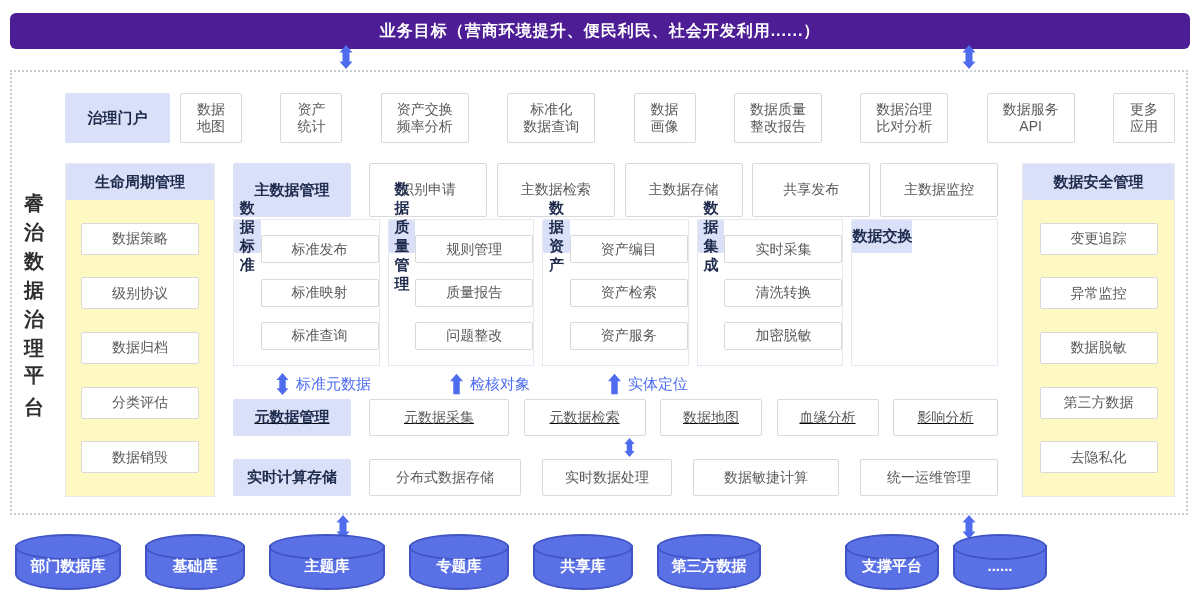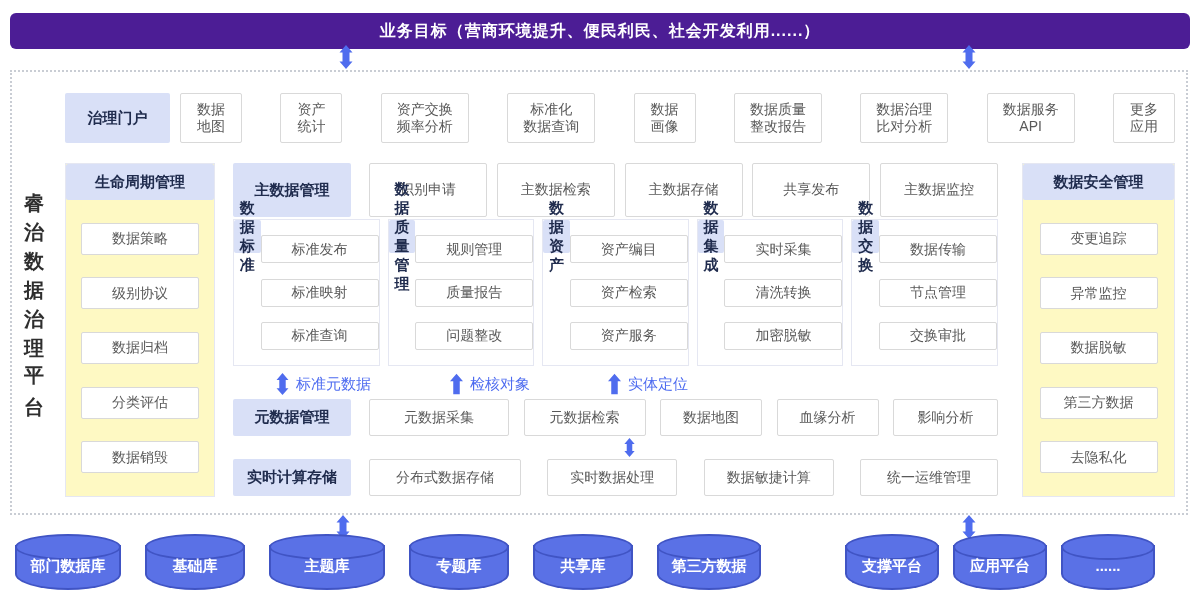--- a/index.html
+++ b/index.html
@@ -44,21 +44,21 @@
     justify-content:space-evenly; align-items:center; }
   .side-col .box { width:118px; height:32px; }
   .col-left  { left:65px;  width:150px; }
   .col-right { left:1022px; width:153px; }
 
   
   .h-row { position:absolute; left:233px; width:765px; display:flex; }
   .h-row .hdr { width:118px; }
   .h-row .items { flex:1; display:flex; justify-content:space-between; margin-left:18px; }
   .row-master   { top:163px; height:54px; }
-  .row-meta     { top:399px; height:37px; }
+  .row-meta     { top:399px; height:37px;text-decoration:underline; }
   .row-realtime { top:459px; height:37px; }
   .row-master .box, .row-meta .box, .row-realtime .box { height:100%; }
 
   
   .cap-grid { position:absolute; left:233px; top:219px; width:765px; height:147px;
     display:flex; gap:8px; }
   .cap-col { flex:1; border:1px solid #e5e7f2; background:#fff;
     display:flex; }
   .cap-col .hdr { height:33px; }
   .cap-col .items { flex:1; display:flex; flex-direction:column;
@@ -188,25 +188,20 @@
     <div class="cap-col">
       <div class="hdr">数据集成</div>
       <div class="items">
         <div class="box">实时采集</div>
         <div class="box">清洗转换</div>
         <div class="box">加密脱敏</div>
       </div>
     </div>
     <div class="cap-col">
       <div class="hdr">数据交换</div>
-      <div class="items">
-        <div class="box">数据传输</div>
-        <div class="box">节点管理</div>
-        <div class="box">交换审批</div>
-      </div>
     </div>
   </div>
 
   <div class="flow flow-1">
     <svg width="13" height="22" viewBox="0 0 14 24">
         <path d="M7 0L13.5 7.5H10.5V16.5H13.5L7 24L0.5 16.5H3.5V7.5H0.5Z"></path>
       </svg>
     <span class="lbl">标准元数据</span>
   </div>
   <div class="flow flow-2">
@@ -235,21 +230,21 @@
 
   <svg class="arrow" style="left:623px;top:438px" width="13" height="19" viewBox="0 0 14 24">
       <path d="M7 0L13.5 7.5H10.5V16.5H13.5L7 24L0.5 16.5H3.5V7.5H0.5Z"></path>
     </svg>
 
   <div class="h-row row-realtime">
     <div class="hdr">实时计算存储</div>
     <div class="items">
       <div class="box" style="width:152px">分布式数据存储</div>
       <div class="box" style="width:130px">实时数据处理</div>
-      <div class="box" style="width:130px">数据敏捷计算</div>
+      <div class="box" style="width:146px">数据敏捷计算</div>
       <div class="box" style="width:138px">统一运维管理</div>
     </div>
   </div>
 
   <svg class="arrow" style="left:336px;top:515px" width="14" height="24" viewBox="0 0 14 24">
       <path d="M7 0L13.5 7.5H10.5V16.5H13.5L7 24L0.5 16.5H3.5V7.5H0.5Z"></path>
     </svg>
   <svg class="arrow" style="left:962px;top:515px" width="14" height="24" viewBox="0 0 14 24">
       <path d="M7 0L13.5 7.5H10.5V16.5H13.5L7 24L0.5 16.5H3.5V7.5H0.5Z"></path>
     </svg>
@@ -273,20 +268,17 @@
     <div class="cylinder" style="width:104px">
         <span>第三方数据</span>
       </div>
   </div>
 
   <div class="cyl-row cyl-right">
     <div class="cylinder" style="width:94px">
         <span>支撑平台</span>
       </div>
     <div class="cylinder" style="width:94px">
-        <span>应用平台</span>
-      </div>
-    <div class="cylinder" style="width:94px">
         <span>......</span>
       </div>
   </div>
 
 </div>
 
 </body></html>

